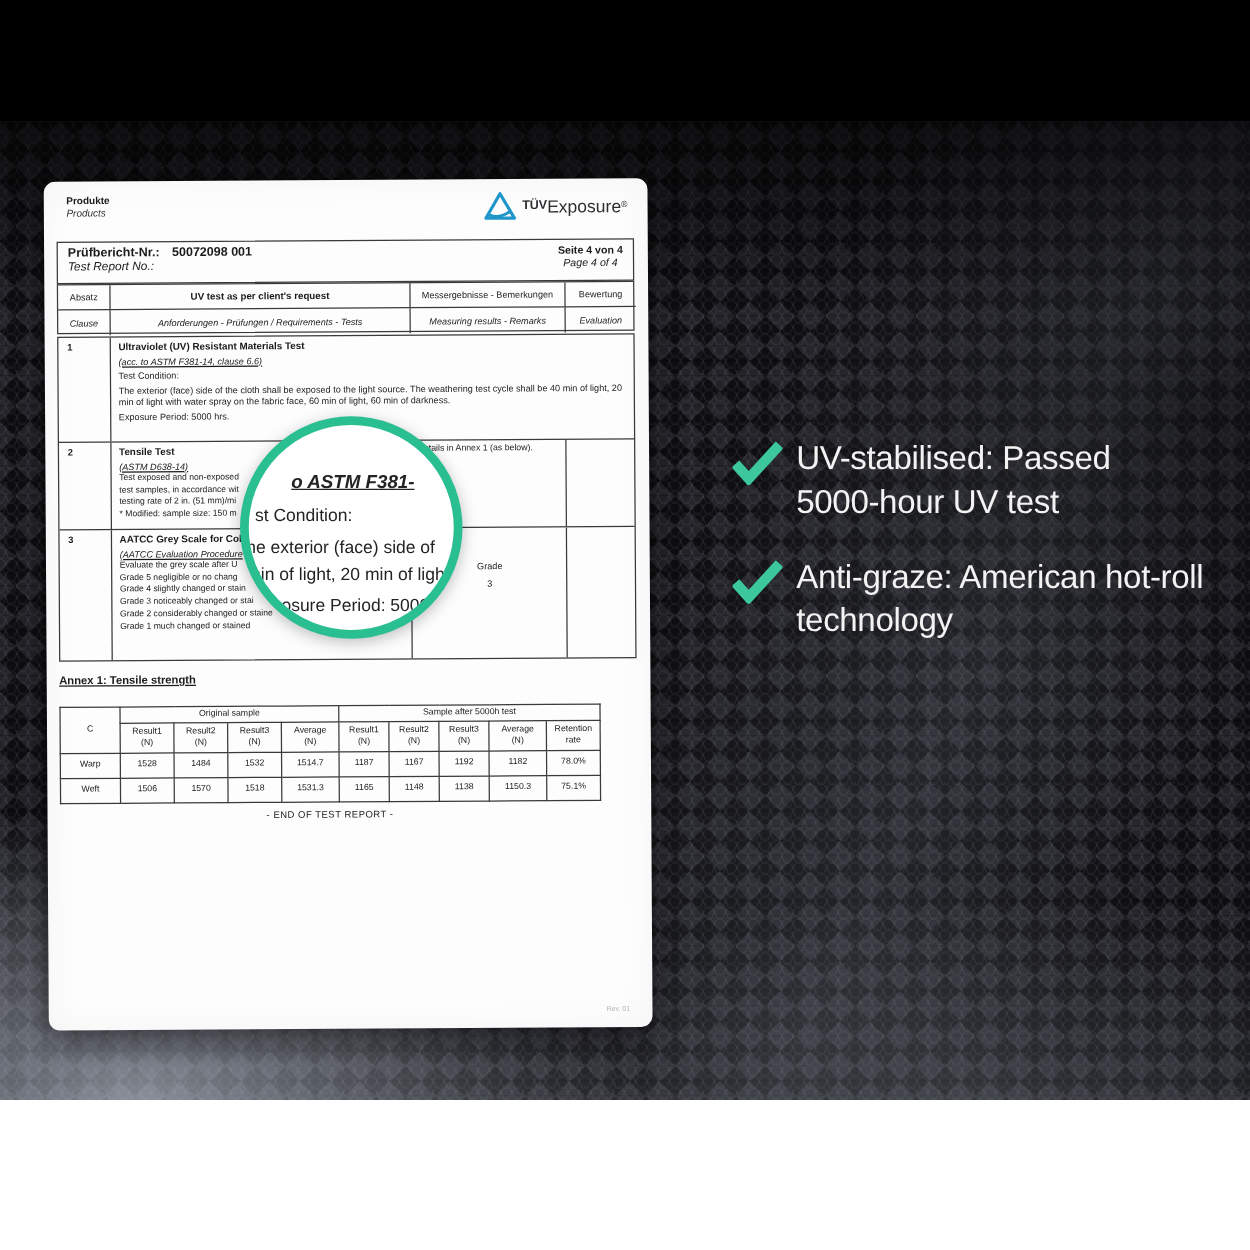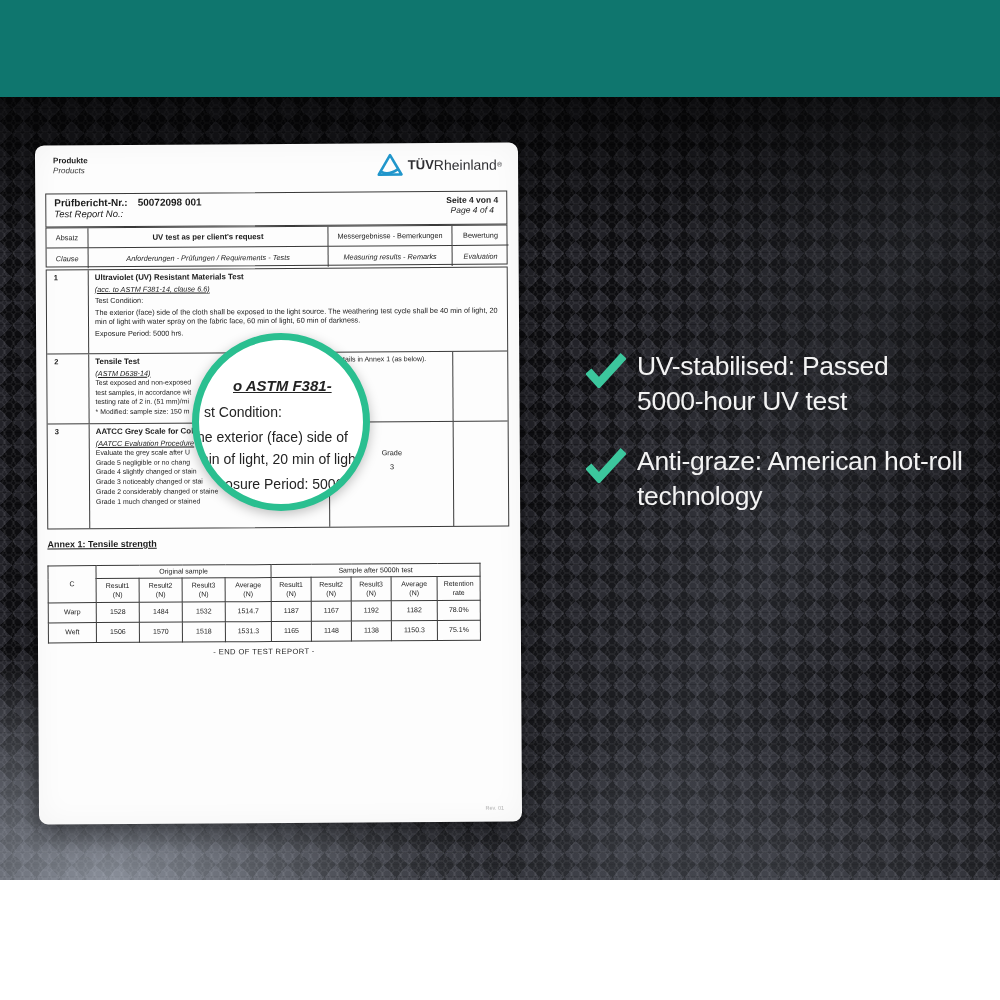--- a/index.html
+++ b/index.html
@@ -1,17 +1,17 @@
 <!DOCTYPE html>
 <html><head>
 <meta charset="utf-8">
 <style>
   * { margin:0; padding:0; box-sizing:border-box; }
   html,body { width:1000px; height:1000px; background:#ffffff; font-family:"Liberation Sans", sans-serif; overflow:hidden; }
-  .stage { position:relative; width:1000px; height:756px; background:#0f766e; }
+  .stage { position:relative; width:1000px; height:756px; background:#000000; }
 
   
   .weave { position:absolute; left:0; top:97px; width:1000px; height:783px; overflow:hidden;
     background-color:#131316;
     background-image:
       repeating-linear-gradient(63deg,  rgba(255,255,255,.06) 0 1.5px, transparent 1.5px 6px),
       repeating-linear-gradient(-63deg, rgba(255,255,255,.05) 0 1.5px, transparent 1.5px 6px),
       repeating-linear-gradient(0deg,   rgba(0,0,0,.28) 0 1px, transparent 1px 12px),
       repeating-conic-gradient(from 45deg, #232329 0% 25%, #0e0e11 25% 50%);
     background-size: 9px 9px, 9px 9px, 12px 12px, 24px 24px;
@@ -23,21 +23,21 @@
   .weave .dark-right { position:absolute; inset:0; background:radial-gradient(45% 42% at 97% 30%, rgba(0,0,0,.38), rgba(0,0,0,0) 75%); }
 
   
   .paper { position:absolute; left:37px; top:144px; width:483px; height:679px; background:#fdfdfd;
     border-radius:9px; transform:rotate(-0.35deg); box-shadow:0 8px 26px rgba(0,0,0,.55), inset 0 0 30px rgba(0,0,0,.04);
     color:#1b1b1b; }
   .produkte   { position:absolute; left:18px; top:11px;  font-size:8px;  font-weight:bold; }
   .products   { position:absolute; left:18px; top:21px;  font-size:8px;  font-style:italic; color:#333; }
   .logo       { position:absolute; right:16px; top:10px; display:flex; align-items:center; }
   .logo svg   { width:26px; height:23px; margin-right:5px; }
-  .logo-tuv   { font-size:13px; font-weight:bold; color:#2f2f33; letter-spacing:0; }
+  .logo-tuv   { font-size:10px; font-weight:bold; color:#2f2f33; letter-spacing:0; }
   .logo-rh    { font-size:14px; color:#2f2f33; }
   .logo-reg   { font-size:7px; vertical-align:super; color:#2f2f33; }
 
   .repbox { position:absolute; left:10px; top:48px; width:462px; height:34px; border:1.3px solid #3a3a3a;
     display:flex; justify-content:space-between; padding:3px 8px 0 8px; }
   .rep-left  .l1 { font-size:10px; font-weight:bold; }
   .rep-left  .l1 .val { margin-left:10px; }
   .rep-left  .l2 { font-size:9.5px; font-style:italic; }
   .rep-right { text-align:center; }
   .rep-right .l1 { font-size:8.5px; font-weight:bold; }
@@ -119,21 +119,21 @@
   <div class="paper">
     <div class="produkte">Produkte</div>
     <div class="products">Products</div>
 
     <div class="logo">
       <svg viewBox="0 0 32 28">
         <path d="M16 2 L30 26 L2 26 Z" fill="none" stroke="#2196cb" stroke-width="3.2" stroke-linejoin="round"></path>
         <path d="M6 23 Q14 27 25 20" fill="none" stroke="#2196cb" stroke-width="3" stroke-linecap="round"></path>
       </svg>
       <span class="logo-tuv">TÜV</span>
-        <span class="logo-rh">Rheinland</span>
+        <span class="logo-rh">Exposure</span>
         <span class="logo-reg">®</span>
     </div>
 
     <div class="repbox">
       <div class="rep-left">
         <div class="l1"><span>Prüfbericht-Nr.:</span><span class="val">50072098 001</span></div>
         <div class="l2">Test Report No.:</div>
       </div>
       <div class="rep-right">
         <div class="l1">Seite 4 von 4</div>

